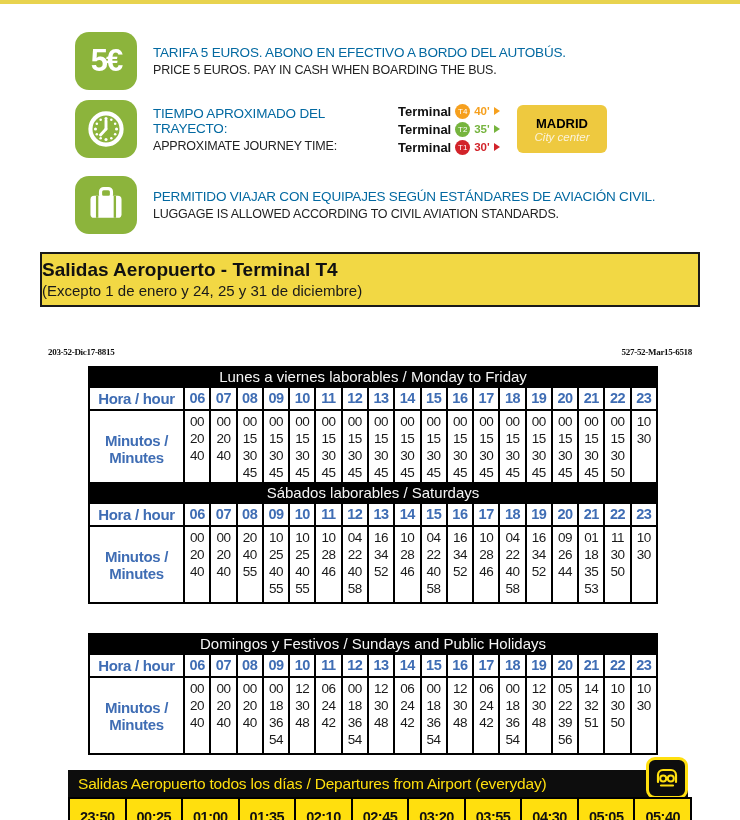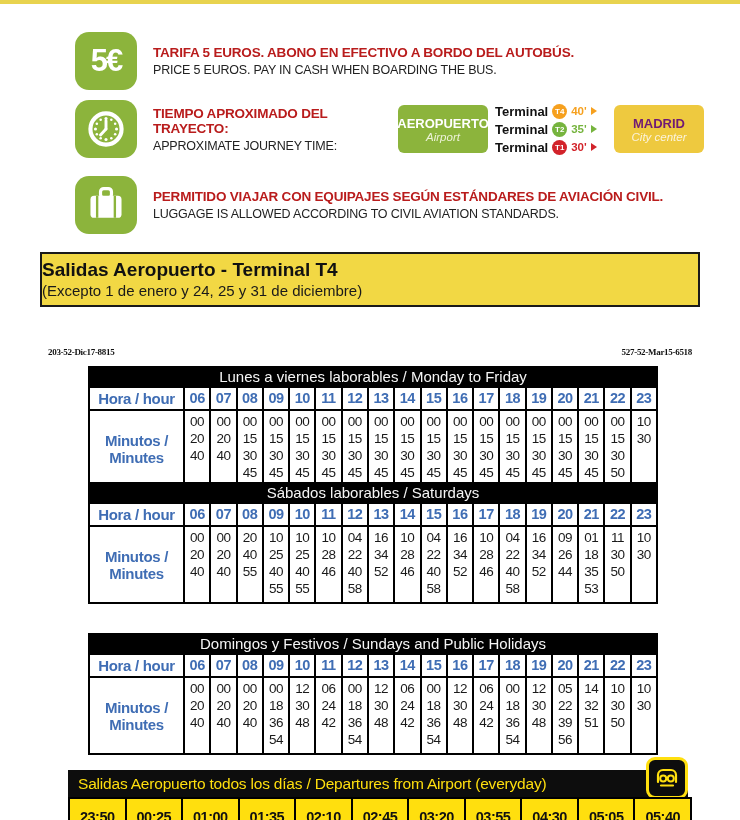--- a/index.html
+++ b/index.html
@@ -5,38 +5,38 @@
   html,body{margin:0;padding:0;}
   body{font-family:"Liberation Sans","DejaVu Sans",sans-serif;background:#fff;}
   .page{position:relative;width:740px;height:820px;background:#fff;overflow:hidden;}
   .topbar{position:absolute;top:0;left:0;width:740px;height:4px;background:#e8d34f;}
 
   
   .info{position:absolute;left:75px;display:flex;align-items:center;}
   .info .sq{width:62px;height:58px;background:#8cb43c;border-radius:14px;flex:0 0 auto;
             display:flex;align-items:center;justify-content:center;margin-right:16px;}
   .sq .fare{color:#fff;font-size:31px;font-weight:bold;letter-spacing:-2px;}
-  .info .txt .es{font-size:13.5px;font-weight:bold;color:#b91c1c;letter-spacing:-0.2px;}
+  .info .txt .es{font-size:13.5px;font-weight:normal;color:#0369a1;letter-spacing:-0.2px;}
   .info .txt .en{font-size:12.5px;color:#222;letter-spacing:-0.2px;margin-top:3px;}
   #sec1{top:32px;} #sec2{top:100px;} #sec3{top:176px;}
   #sec2 .txt{width:245px;flex:0 0 auto;}
 
   
   .journey{display:flex;align-items:center;gap:7px;}
   .jbox{width:90px;height:48px;border-radius:6px;display:flex;flex-direction:column;
         align-items:center;justify-content:center;text-align:center;}
   .jbox.origin{background:#8cb43c;}
   .jbox.dest{background:#eec93f;}
   .jbox .t1{font-size:13px;font-weight:bold;}
   .origin .t1{color:#fff;} .origin .t2{color:#eef3da;font-style:italic;font-size:11.5px;}
-  .dest .t1{color:#701a75;} .dest .t2{color:#fbf3dc;font-style:italic;font-size:11.5px;}
+  .dest .t1{color:#000000;} .dest .t2{color:#fbf3dc;font-style:italic;font-size:11.5px;}
   .terms{display:flex;flex-direction:column;gap:3px;width:112px;}
   .term-row{display:flex;align-items:center;gap:4px;}
   .term-label{font-size:13px;font-weight:bold;color:#111;}
-  .term-badge{width:15px;height:15px;border-radius:50%;color:#fff;font-size:8px;font-weight:bold;
+  .term-badge{width:15px;height:15px;border-radius:50%;color:#fff;font-size:8px;font-weight:normal;
               display:flex;align-items:center;justify-content:center;flex:0 0 auto;}
   .term-time{font-size:11.5px;font-weight:bold;}
   .term-arrow{width:0;height:0;border-top:4px solid transparent;border-bottom:4px solid transparent;
               border-left:6px solid;display:inline-block;}
 
   
   .banner{position:absolute;left:40px;top:252px;width:656px;background:#f2d844;
           border:2px solid #1a1a1a;}
   .banner-half{text-align:left;padding:5px 0 6px;}
   .banner-half.second{border-top:2px solid #1a1a1a;}
@@ -104,24 +104,20 @@
         </g>
         <line x1="24" y1="24" x2="24" y2="15" stroke="#fff" stroke-width="3.2" stroke-linecap="round"></line>
         <line x1="24" y1="24" x2="18" y2="30.5" stroke="#fff" stroke-width="3.2" stroke-linecap="round"></line>
       </svg>
     </div>
     <div class="txt">
       <div class="es">TIEMPO APROXIMADO DEL TRAYECTO:</div>
       <div class="en">APPROXIMATE JOURNEY TIME:</div>
     </div>
     <div class="journey">
-      <div class="jbox origin">
-        <div class="t1">AEROPUERTO</div>
-        <div class="t2">Airport</div>
-      </div>
       <div class="terms">
           <div class="term-row">
             <span class="term-label">Terminal</span>
             <span class="term-badge" style="background:#f6a01e">T4</span>
             <span class="term-time" style="color:#f6a01e">40'</span>
             <span class="term-arrow" style="border-left-color:#f6a01e"></span>
           </div>
           <div class="term-row">
             <span class="term-label">Terminal</span>
             <span class="term-badge" style="background:#76b43e">T2</span>

